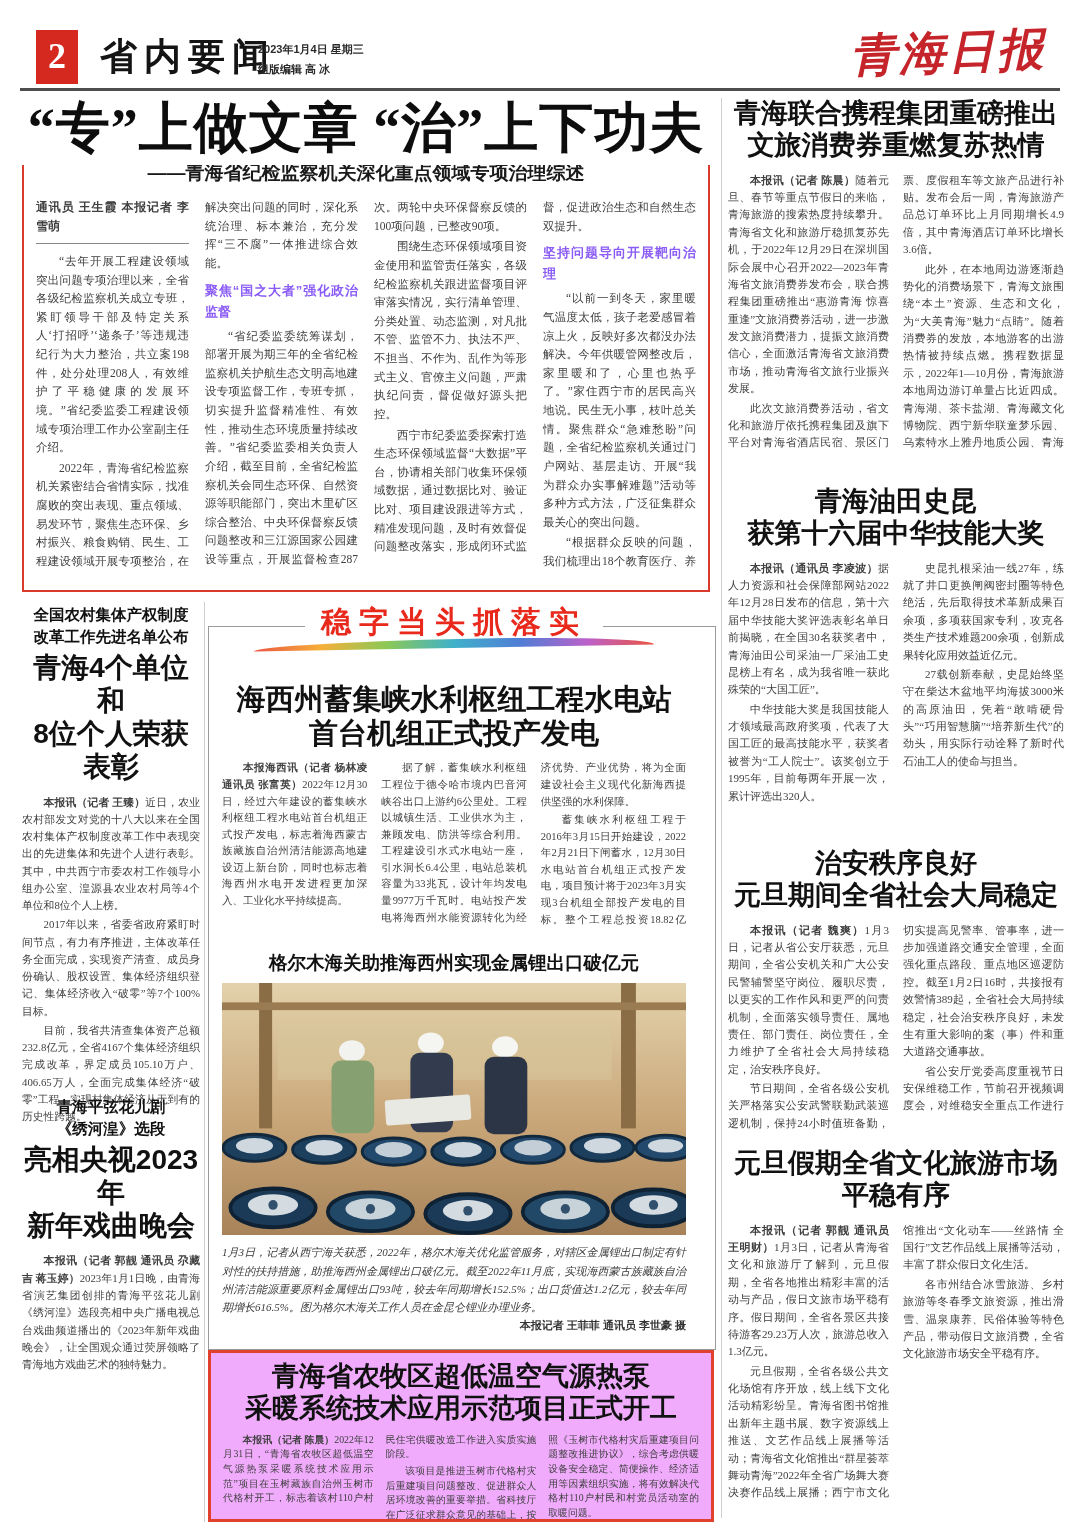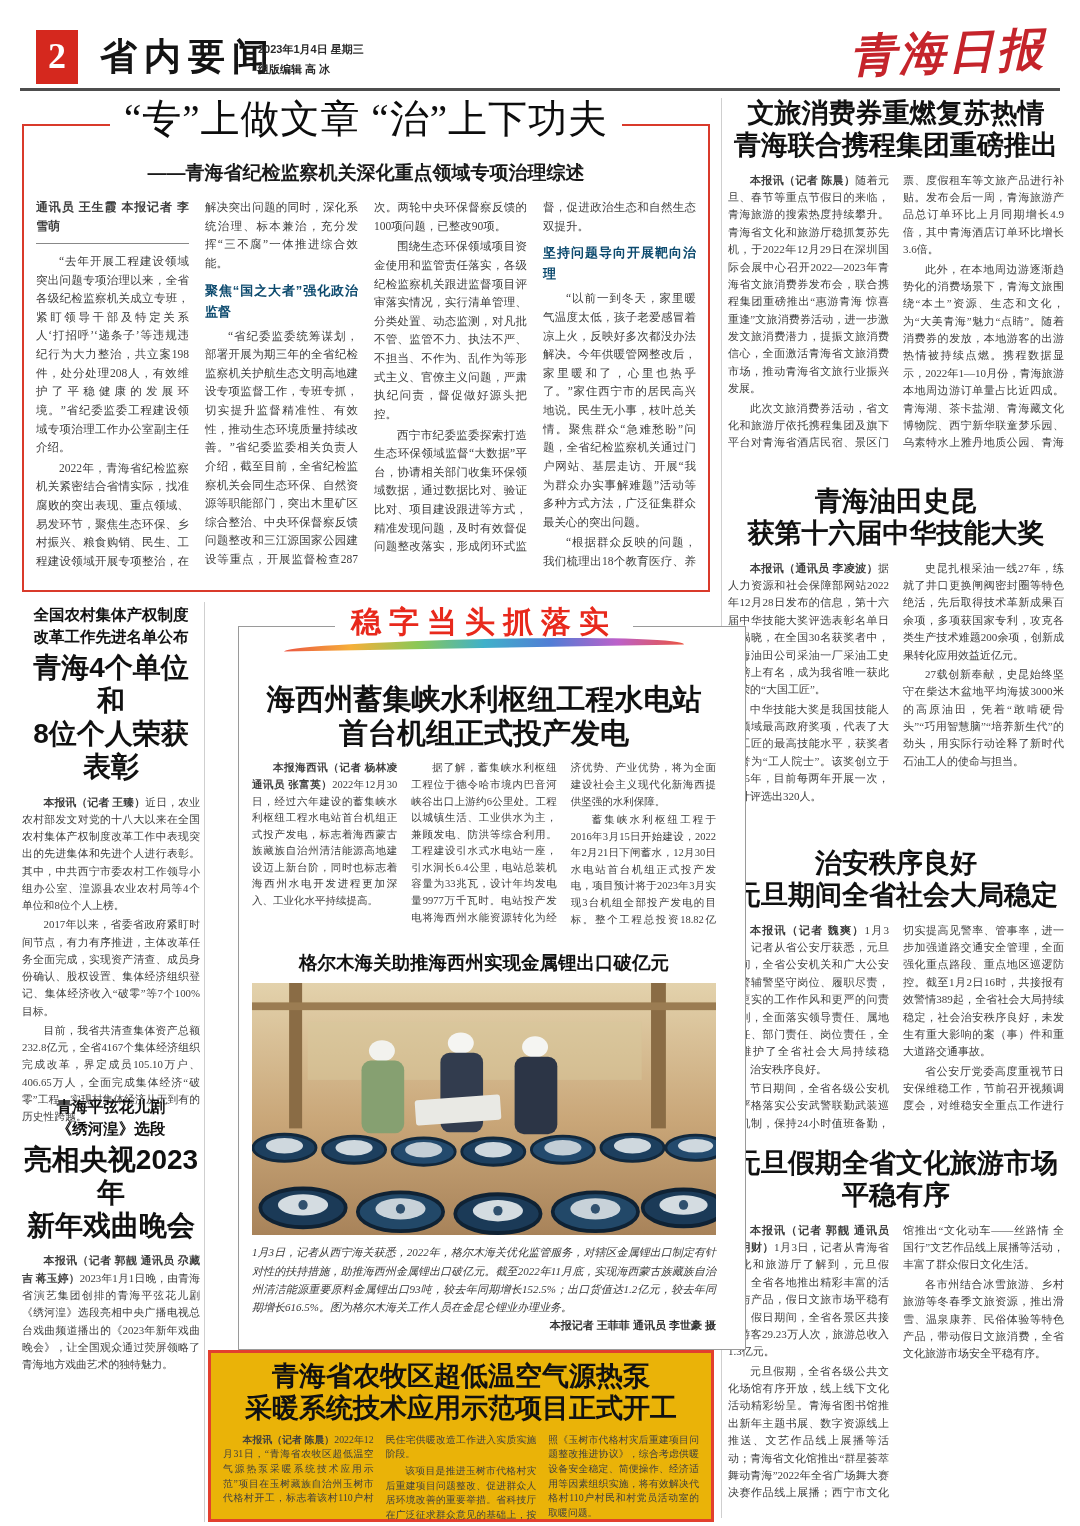--- a/index.html
+++ b/index.html
@@ -18,67 +18,67 @@
   .hdr-rule{position:absolute;left:20px;right:20px;top:88px;border-top:3px solid #4d4d4d;}
   
   .hl{font-family:"Liberation Sans",sans-serif;font-weight:900;color:#111;text-align:center;line-height:1.18;}
   .body-txt p{text-indent:2em;margin:0 0 2px;}
   .body-txt{font-size:11px;line-height:1.58;text-align:justify;color:#404040;column-fill:auto;}
   .lead-in{font-weight:bold;}
   
   .lead-wrap{position:absolute;left:22px;top:98px;width:688px;height:494px;}
   .lead-frame{position:absolute;left:0;top:26px;right:0;bottom:0;border:2px solid #d93a2b;}
   .lead-headline{position:absolute;top:-6px;left:50%;transform:translateX(-50%);background:#fff;
-                 padding:0 14px;font-size:39px;font-weight:400;white-space:nowrap;z-index:2;
+                 padding:0 14px;font-size:54px;font-weight:700;white-space:nowrap;z-index:2;
                  color:#0d0d0d;letter-spacing:1px;font-family:"Liberation Serif",serif;}
   .lead-subtitle{position:absolute;top:62px;left:0;width:100%;text-align:center;font-size:19px;
                  font-weight:bold;color:#1a1a1a;font-family:"Liberation Sans",sans-serif;}
   .lead-body{position:absolute;left:14px;right:14px;top:100px;bottom:12px;column-count:4;
              column-gap:16px;overflow:hidden;}
   .lead-body{font-size:11.5px;line-height:1.62;text-align:justify;color:#404040;column-fill:auto;}
   .lead-body p{text-indent:2em;margin:0 0 2px;}
   .byline{font-weight:bold;font-size:12px;border-bottom:1px solid #888;padding-bottom:6px;
           margin-bottom:8px;text-indent:0 !important;font-family:"Liberation Sans",sans-serif;}
   .colhead{font-weight:bold;font-size:13px;text-indent:0 !important;margin:7px 0 5px !important;
-           font-family:"Liberation Sans",sans-serif;color:#0c4a6e;}
+           font-family:"Liberation Sans",sans-serif;color:#8b5cf6;}
   
   .r-art{position:absolute;left:728px;width:336px;}
   .r-hl1{font-size:27px;}
   .r-body{column-count:2;column-gap:14px;margin-top:10px;overflow:hidden;}
   
   .l-art{position:absolute;left:22px;width:178px;}
   .kicker{font-family:"Liberation Sans",sans-serif;font-weight:bold;font-size:15.5px;
           text-align:center;line-height:1.4;color:#111;}
   .l-hl{font-size:28px;margin-top:4px;}
   .l-body{margin-top:10px;}
   .l-body p{text-indent:2em;margin:0 0 2px;}
   .l-body{font-size:10.8px;line-height:1.6;text-align:justify;color:#404040;}
   
-  .mid{position:absolute;left:208px;top:602px;width:492px;margin-left:30px;}
+  .mid{position:absolute;left:208px;top:602px;width:492px;}
   .banner{position:relative;text-align:center;z-index:3;}
   .banner-text{color:#e8291c;font-size:30px;font-weight:900;letter-spacing:8px;
                font-family:"Liberation Sans",sans-serif;background:#fff;display:inline-block;padding:0 16px;}
   .brush{height:9px;width:400px;margin:-4px auto 0;border-radius:60% 40% 50% 50%/100% 100% 0 0;
          background:linear-gradient(90deg,#e8412c,#f5a623,#7ec244,#2aa8c4,#3d6fd1,#b44fc4,#e8412c);
          transform:skewY(-1deg);opacity:.9;}
   .mid-frame{position:absolute;left:0;top:24px;width:506px;height:722px;border:1px solid #9a9a9a;background:#fff;z-index:1;}
   .mid-inner{position:relative;padding:34px 14px 0;}
   .mid-hl{font-size:29px;}
   .mid-body{column-count:3;column-gap:14px;height:178px;margin-top:10px;overflow:hidden;
             font-size:10.5px;line-height:1.58;text-align:justify;color:#404040;column-fill:auto;}
   .mid-body p{text-indent:2em;margin:0 0 2px;}
   .photo-head{text-align:center;font-weight:bold;font-size:18.5px;margin:12px 0 8px;
               font-family:"Liberation Sans",sans-serif;color:#111;}
   .photo{height:252px;background:#c9a678;overflow:hidden;}
   .photo svg{display:block;width:100%;height:100%;}
   .caption{margin-top:8px;font-size:11px;font-style:italic;line-height:1.65;text-align:justify;color:#3a3a3a;}
   .caption-credit{text-align:right;font-style:normal;font-weight:bold;font-size:11px;margin-top:2px;
                   font-family:"Liberation Sans",sans-serif;}
   
-  .bottom-box{position:absolute;left:208px;top:1350px;width:500px;height:166px;border:3px solid #e2402e;background:#eab308;}
+  .bottom-box{position:absolute;left:208px;top:1350px;width:500px;height:166px;border:3px solid #e2402e;background:#f0abfc;}
   .bottom-hl{font-size:27px;margin-top:8px;}
   .bottom-body{column-count:3;column-gap:12px;height:94px;margin:8px 12px 0;overflow:hidden;
                font-size:9.8px;line-height:1.5;text-align:justify;color:#404040;column-fill:auto;}
   .bottom-body p{text-indent:2em;margin:0 0 2px;}
   
   .vr{position:absolute;border-left:1px solid #cfcfcf;}
   .vr1{left:204px;top:602px;height:920px;}
   .vr2{left:721px;top:98px;height:1420px;}
 </style>
 </head>
@@ -112,22 +112,22 @@
       <p>西宁市纪委监委探索打造生态环保领域监督“大数据”平台，协请相关部门收集环保领域数据，通过数据比对、验证比对、项目建设跟进等方式，精准发现问题，及时有效督促问题整改落实，形成闭环式监督，促进政治生态和自然生态双提升。</p>
       <p class="colhead">坚持问题导向开展靶向治理</p>
       <p>“以前一到冬天，家里暖气温度太低，孩子老爱感冒着凉上火，反映好多次都没办法解决。今年供暖管网整改后，家里暖和了，心里也热乎了。”家住西宁市的居民高兴地说。民生无小事，枝叶总关情。聚焦群众“急难愁盼”问题，全省纪检监察机关通过门户网站、基层走访、开展“我为群众办实事解难题”活动等多种方式方法，广泛征集群众最关心的突出问题。</p>
       <p>“根据群众反映的问题，我们梳理出18个教育医疗、养老社保、生态环保、安全生产、食品药品安全、执法司法等领域群众最关心的突出问题分级分类整治，遴选出36个群众反映最强烈的突出问题进行重点督办。”省纪委监委党风政风监督室相关负责人介绍。</p>
 
     </div>
   </div>
 
   <div class="r-art" style="top:98px;">
     <div class="hl r-hl1">
+      <div>青海联合携程集团重磅推出</div>
       <div>文旅消费券重燃复苏热情</div>
-      <div>青海联合携程集团重磅推出</div>
     </div>
     <div class="body-txt r-body" style="height:292px;">
       <p><span class="lead-in">本报讯（记者 陈晨）</span><span>随着元旦、春节等重点节假日的来临，青海旅游的搜索热度持续攀升。青海省文化和旅游厅稳抓复苏先机，于2022年12月29日在深圳国际会展中心召开2022—2023年青海省文旅消费券发布会，联合携程集团重磅推出“惠游青海 惊喜重逢”文旅消费券活动，进一步激发文旅消费潜力，提振文旅消费信心，全面激活青海省文旅消费市场，推动青海省文旅行业振兴发展。</span></p>
       <p>此次文旅消费券活动，省文化和旅游厅依托携程集团及旗下平台对青海省酒店民宿、景区门票、度假租车等文旅产品进行补贴。发布会后一周，青海旅游产品总订单环比上月同期增长4.9倍，其中青海酒店订单环比增长3.6倍。</p>
       <p>此外，在本地周边游逐渐趋势化的消费场景下，青海文旅围绕“本土”资源、生态和文化，为“大美青海”魅力“点睛”。随着消费券的发放，本地游客的出游热情被持续点燃。携程数据显示，2022年1—10月份，青海旅游本地周边游订单量占比近四成。青海湖、茶卡盐湖、青海藏文化博物院、西宁新华联童梦乐园、乌素特水上雅丹地质公园、青海湖二郎剑景区、门源百里油菜花海、塔尔寺、茶卡天空壹号景区、卓尔山等景区跻身最受游客欢迎之列。</p>
 
     </div>
   </div>
 
   <div class="r-art" style="top:486px;">

